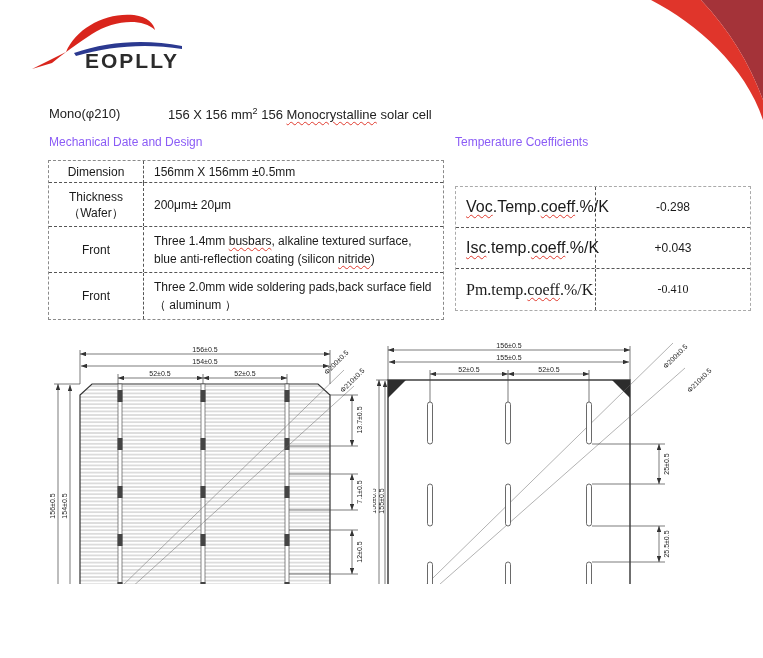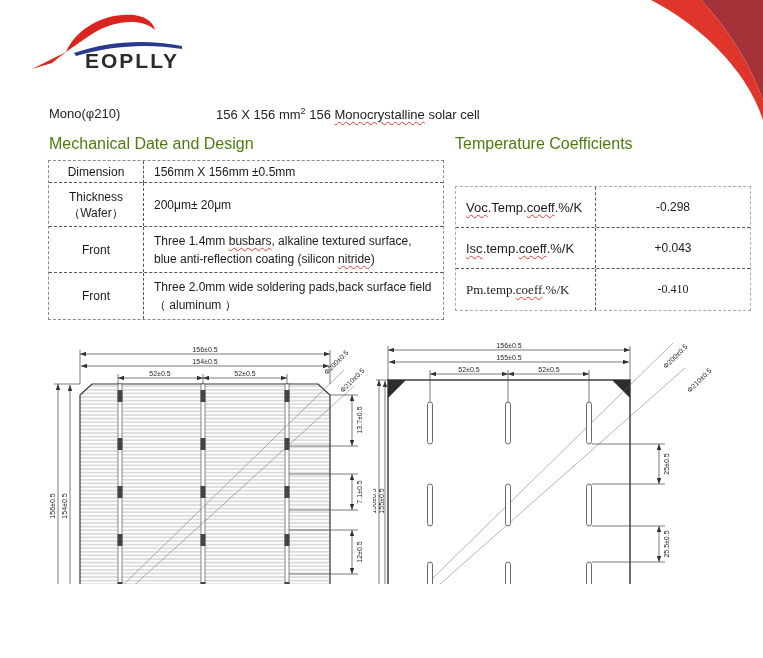--- a/index.html
+++ b/index.html
@@ -8,38 +8,38 @@
     position:relative; width:763px; height:584px; background:#fff;
     font-family:"Liberation Sans", sans-serif; color:#1a1a1a; overflow:hidden;
   }
   .abs { position:absolute; }
   .wv { text-decoration-line:underline; text-decoration-style:wavy; text-decoration-color:#e03a2e; text-decoration-thickness:1px; text-underline-offset:2px; }
 
   
   .page-title { left:49px; top:74px; font-size:17px; font-weight:700; word-spacing:16px; color:#222; }
   .product-line { left:49px; top:106px; font-size:13px; color:#222; }
   .product-model { position:absolute; left:0; top:0; }
-  .product-desc { position:absolute; left:119px; top:0; white-space:nowrap; width:420px;margin-left:48px; }
+  .product-desc { position:absolute; left:119px; top:0; white-space:nowrap; width:420px; }
   .product-desc sup { font-size:9px; }
 
-  .section-heading { font-size:16px; color:#4d7c0f; }
+  .section-heading { font-size:12px; color:#8b5cf6; }
 
   
   .mech-table { left:48px; top:160px; width:396px; border:1px dashed #8a8a8a; background:#fff; }
   .mech-row { display:grid; grid-template-columns:95px 1fr; border-bottom:1px dashed #555; }
   .mech-row:last-child { border-bottom:none; }
   .mech-label { border-right:1px dashed #555; display:flex; flex-direction:column; align-items:center; justify-content:center; font-size:12px; text-align:center; line-height:16px; }
   .mech-value { padding:2px 6px 2px 10px; font-size:12px; display:flex; flex-direction:column; justify-content:center; line-height:18px; }
   .h20 { height:22px; } .h42 { height:44px; } .h41 { height:46px; } .h44 { height:46px; }
 
   
   .temp-table { left:455px; top:186px; width:296px; border:1px dashed #aaa; background:#fff; }
   .temp-row { display:grid; grid-template-columns:140px 1fr; height:41px; border-bottom:1px dashed #555; }
   .temp-row:last-child { border-bottom:none;font-family:Liberation Serif, serif; }
-  .temp-label { border-right:1px dashed #555; display:flex; align-items:center; padding-left:10px; font-size:13px; }
+  .temp-label { border-right:1px dashed #555; display:flex; align-items:center; padding-left:10px; font-size:16px; }
   .temp-value { display:flex; align-items:center; justify-content:center; font-size:12px; }
 
   
   svg text { font-family:"Liberation Sans", sans-serif; font-size:7px; fill:#222; }
   .dim { stroke:#444; stroke-width:0.7; fill:none; }
   .thin { stroke:#666; stroke-width:0.5; fill:none; }
   .outline { stroke:#333; stroke-width:1.2; }
 </style>
 </head>
 <body>

